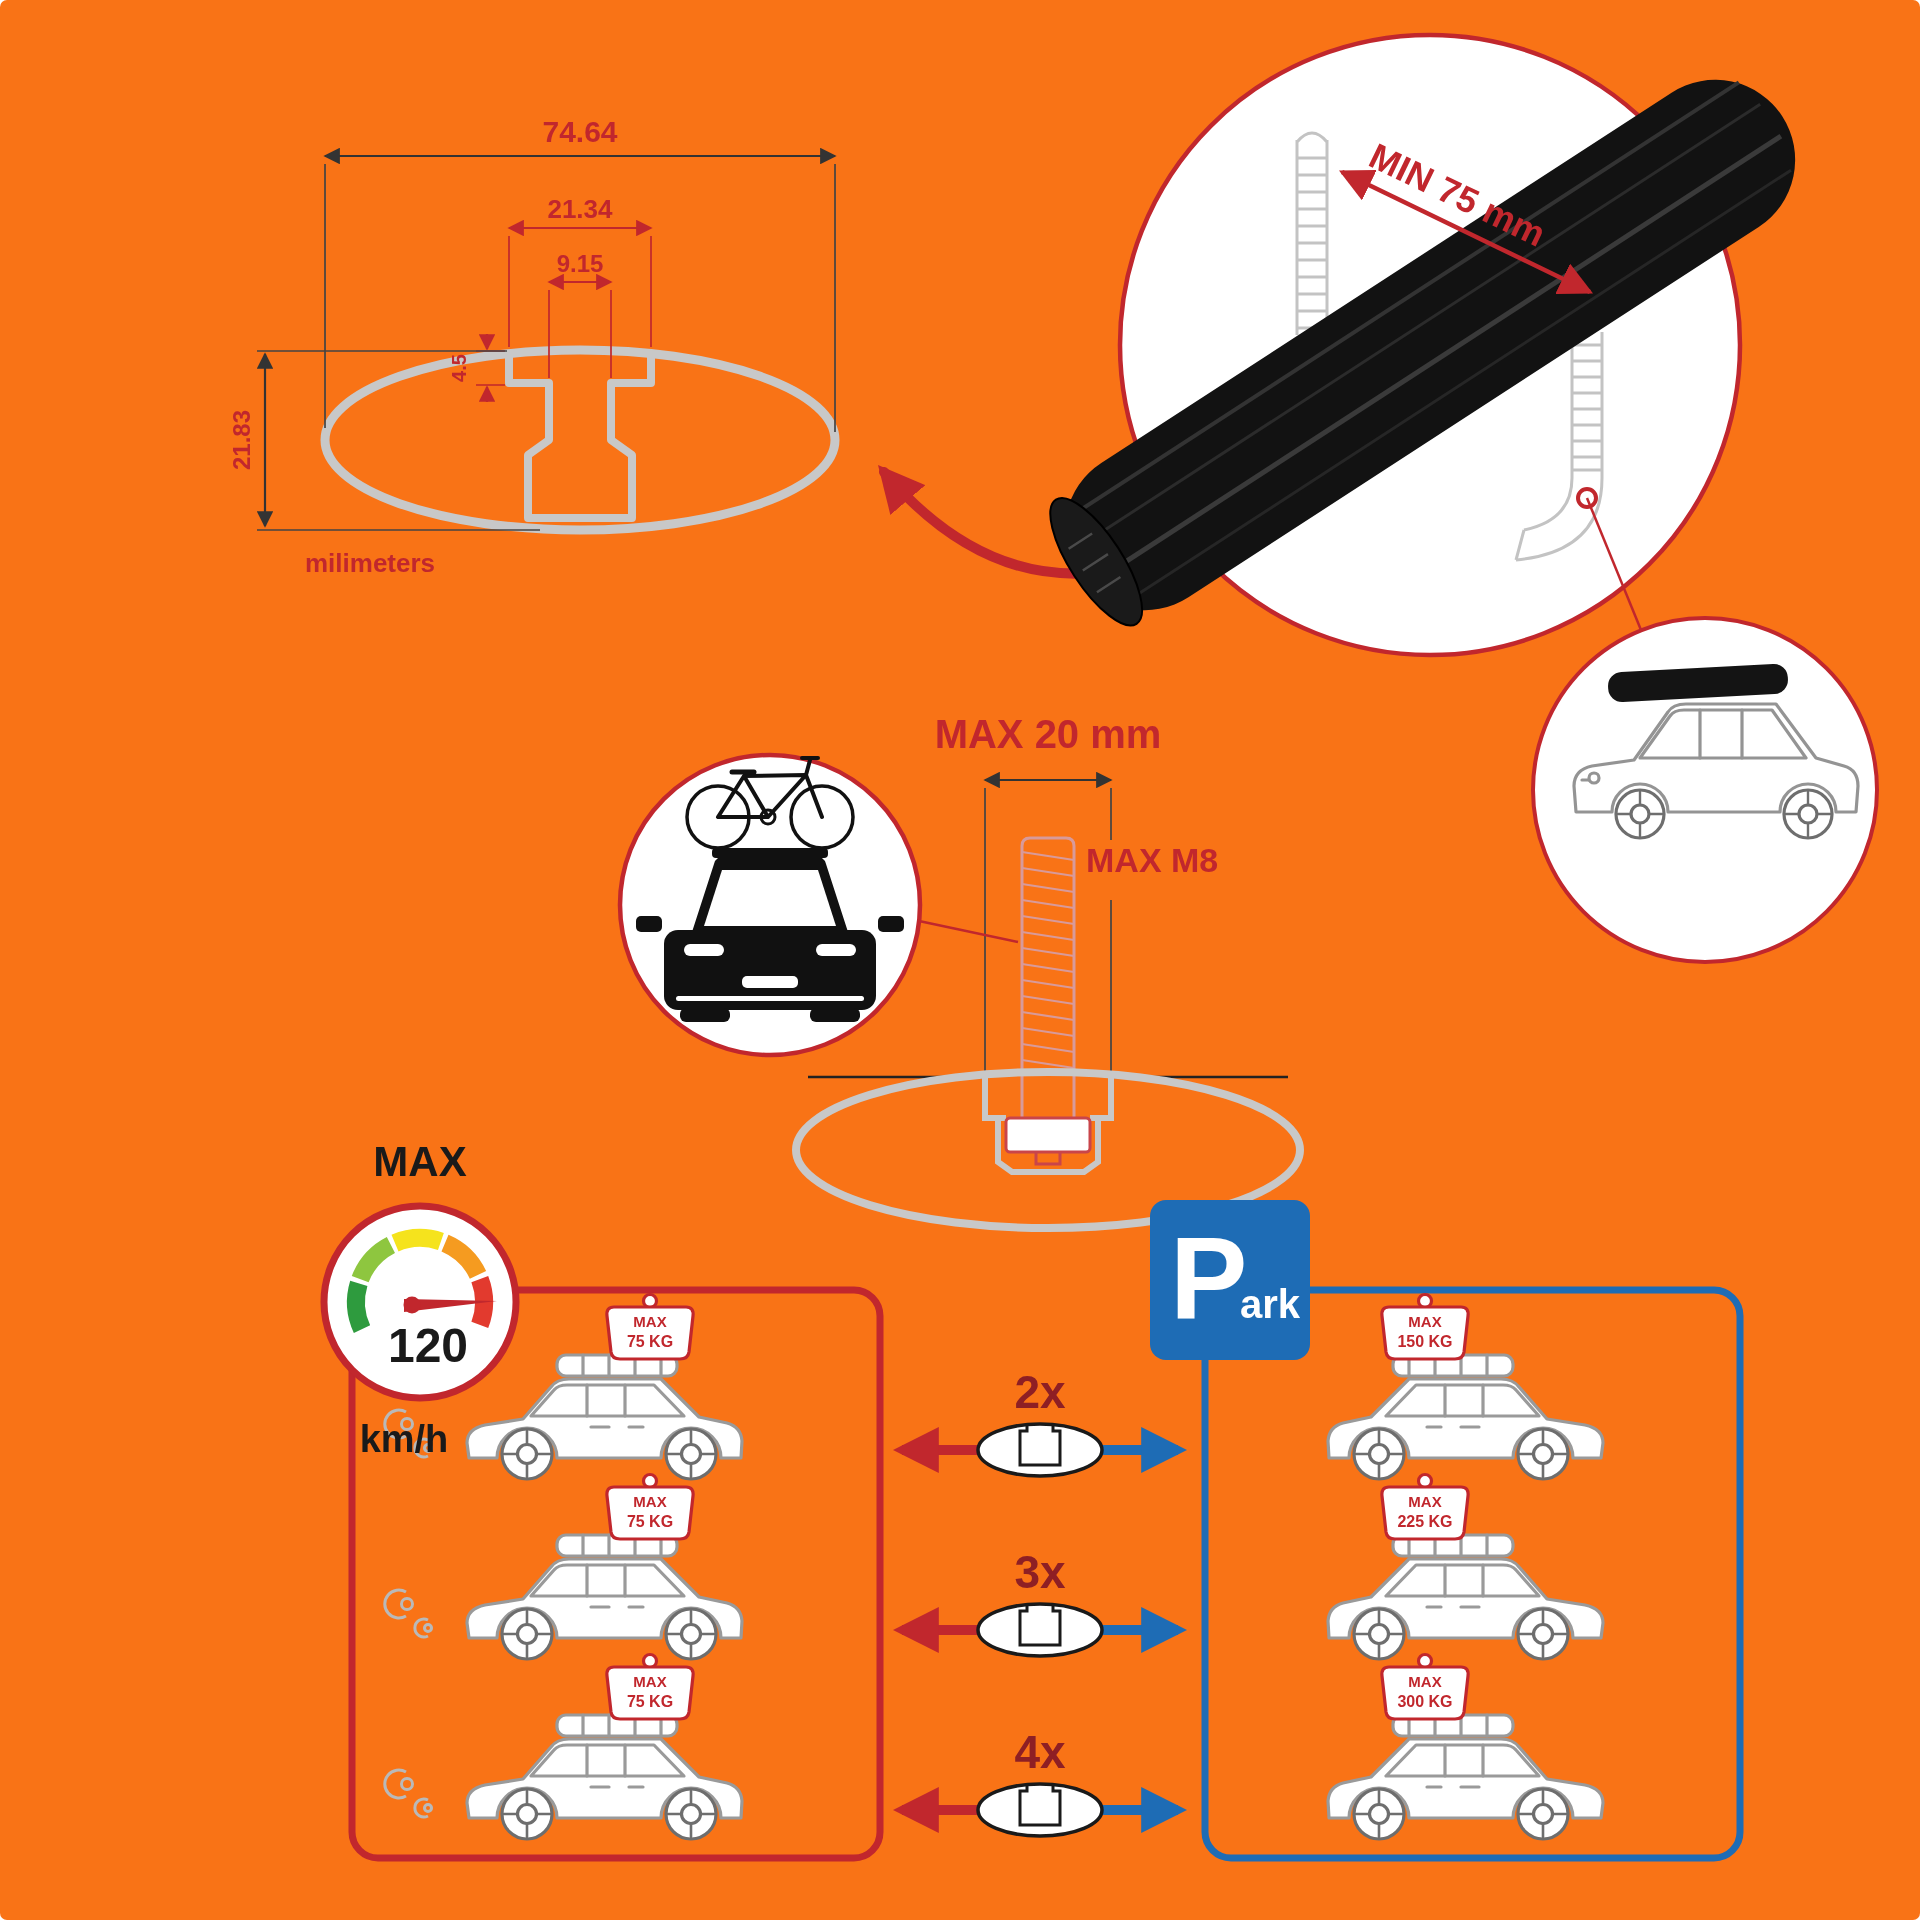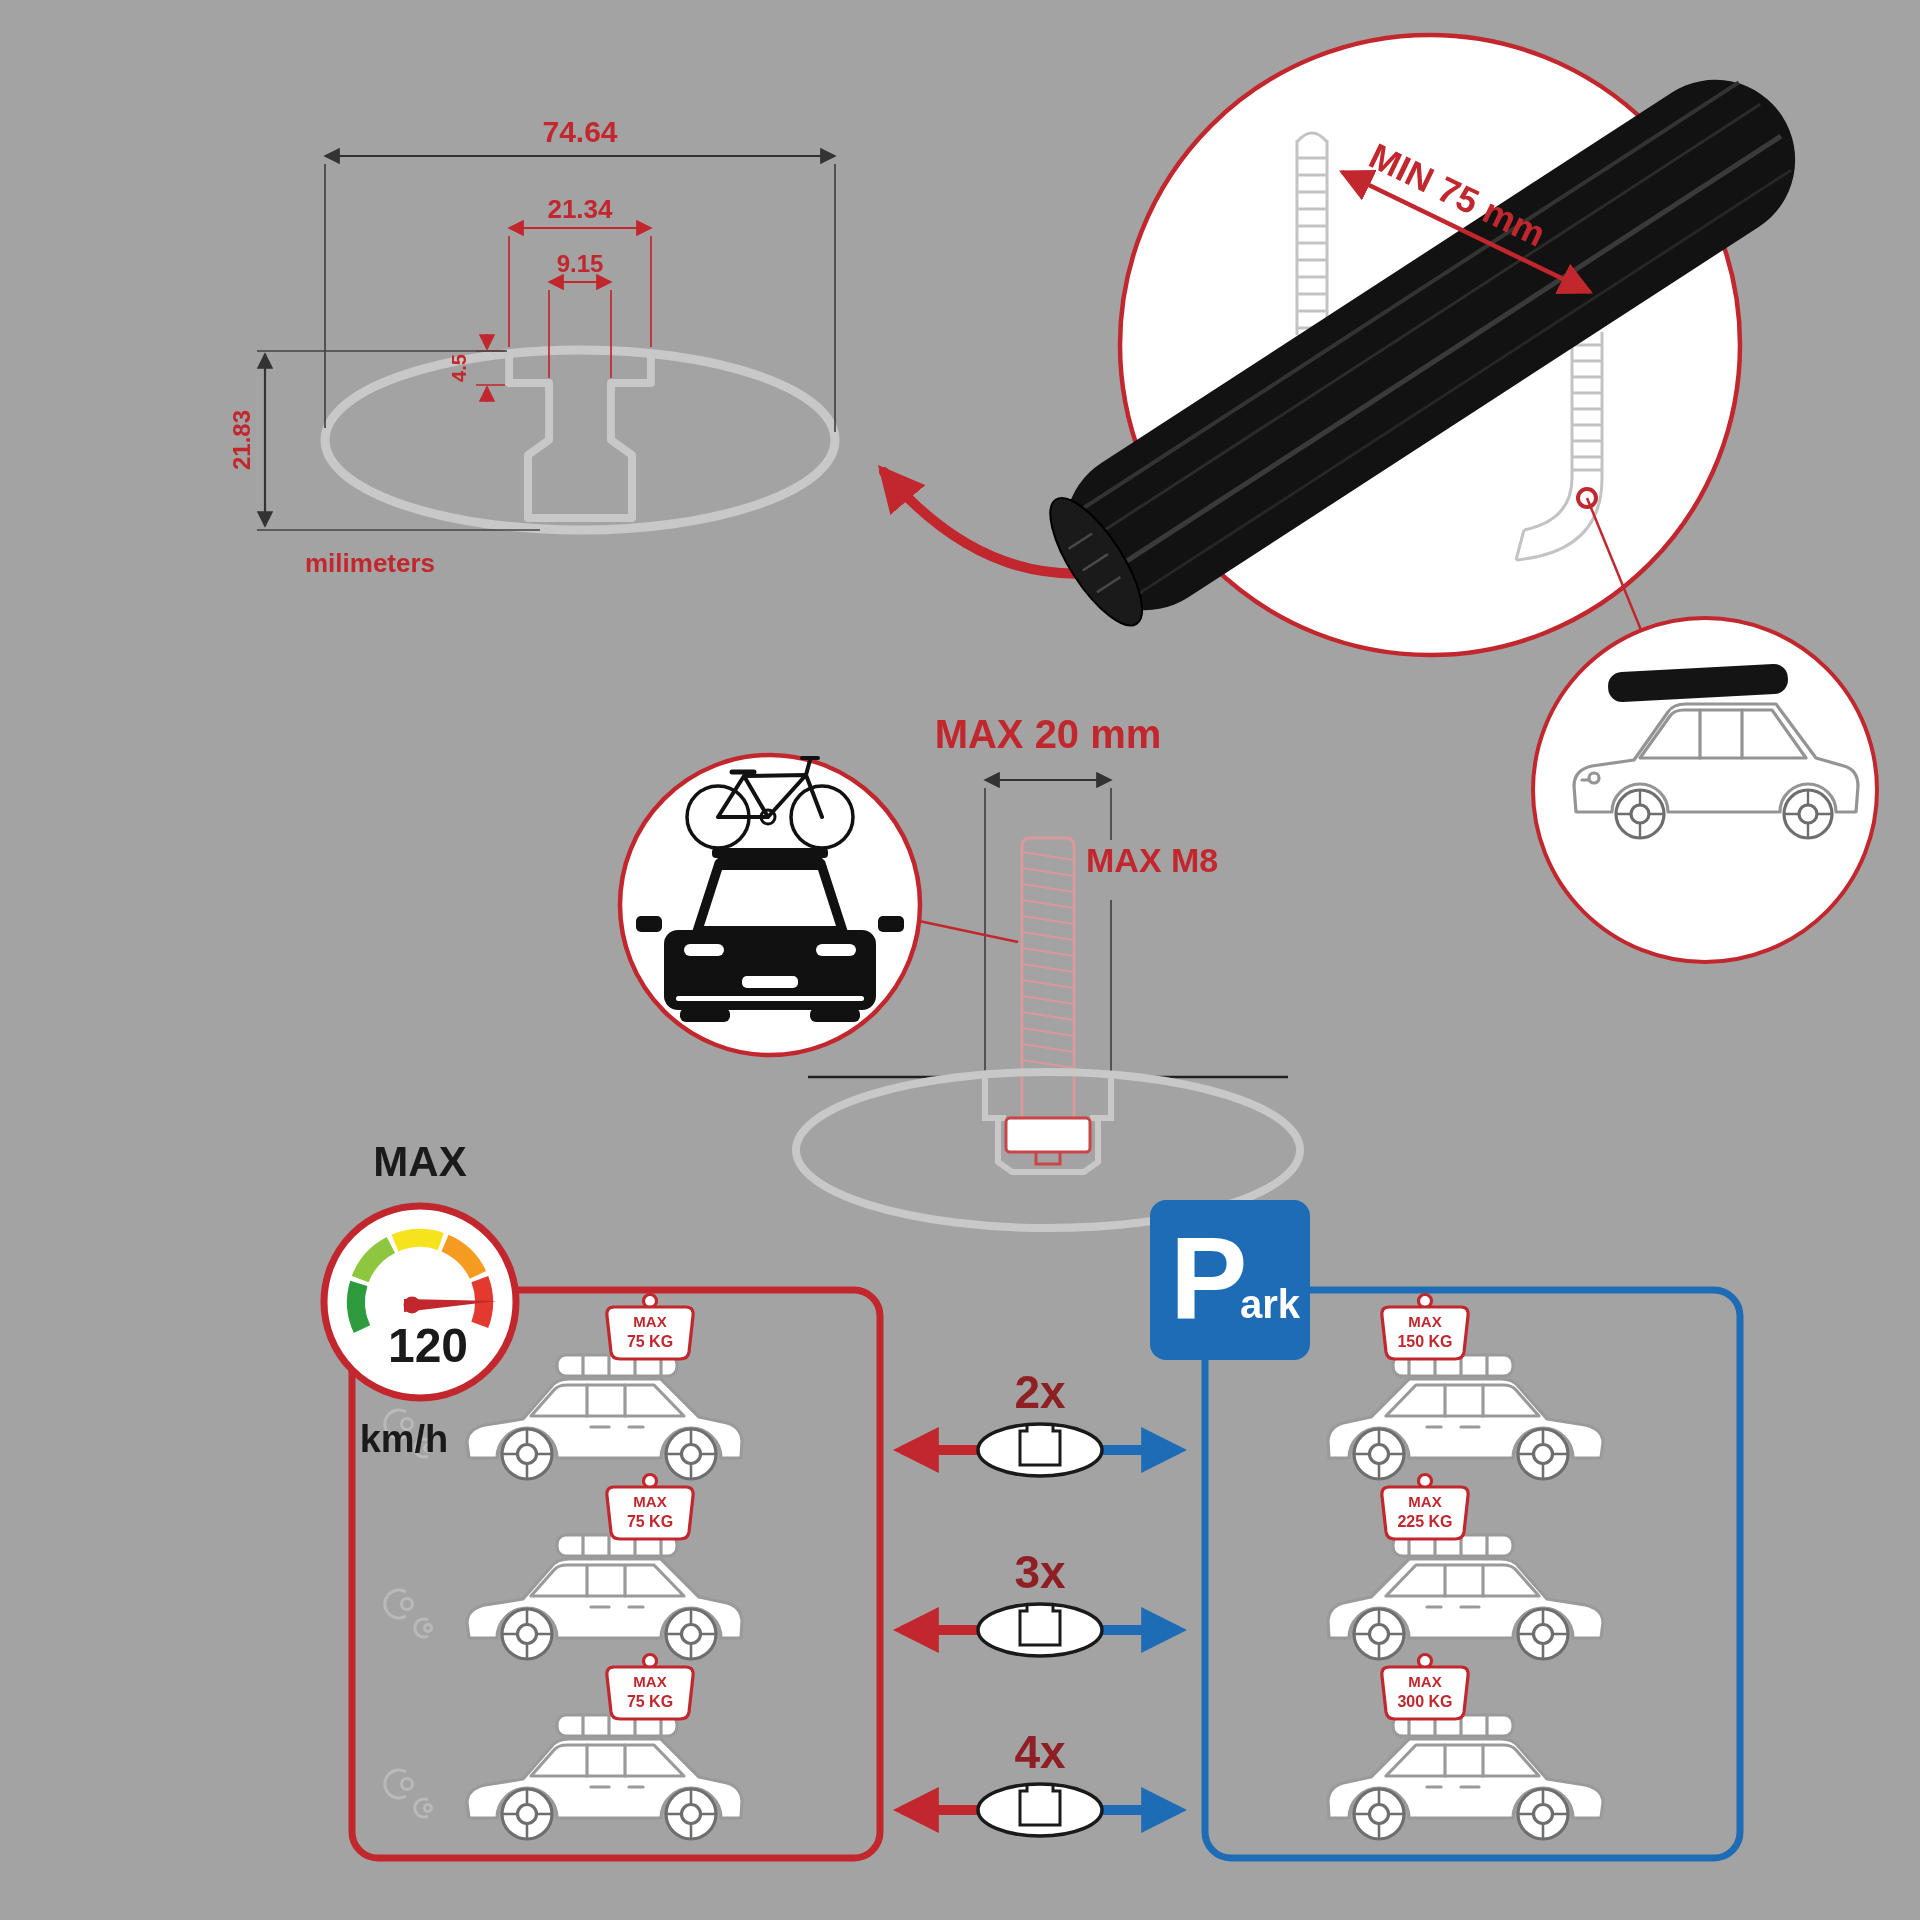--- a/index.html
+++ b/index.html
@@ -1,16 +1,16 @@
 <!DOCTYPE html>
 <html><head>
 <meta charset="utf-8">
 <style>
   html,body{margin:0;padding:0;background:#fff;}
-  .canvas{position:relative;width:1920px;height:1920px;background:#a3a3a3;overflow:hidden;}
+  .canvas{position:relative;width:1920px;height:1920px;background:#f97316;overflow:hidden;border-radius:7px;}
   svg{position:absolute;left:0;top:0;}
   text{font-family:"Liberation Sans","DejaVu Sans",sans-serif;}
   .red{fill:#c1272d;font-weight:700;}
   .darkred{fill:#8e1f24;font-weight:700;}
   .blk{fill:#1a1a1a;font-weight:700;}
   .wht{fill:#ffffff;font-weight:700;}
 </style>
 </head>
 <body>
 

